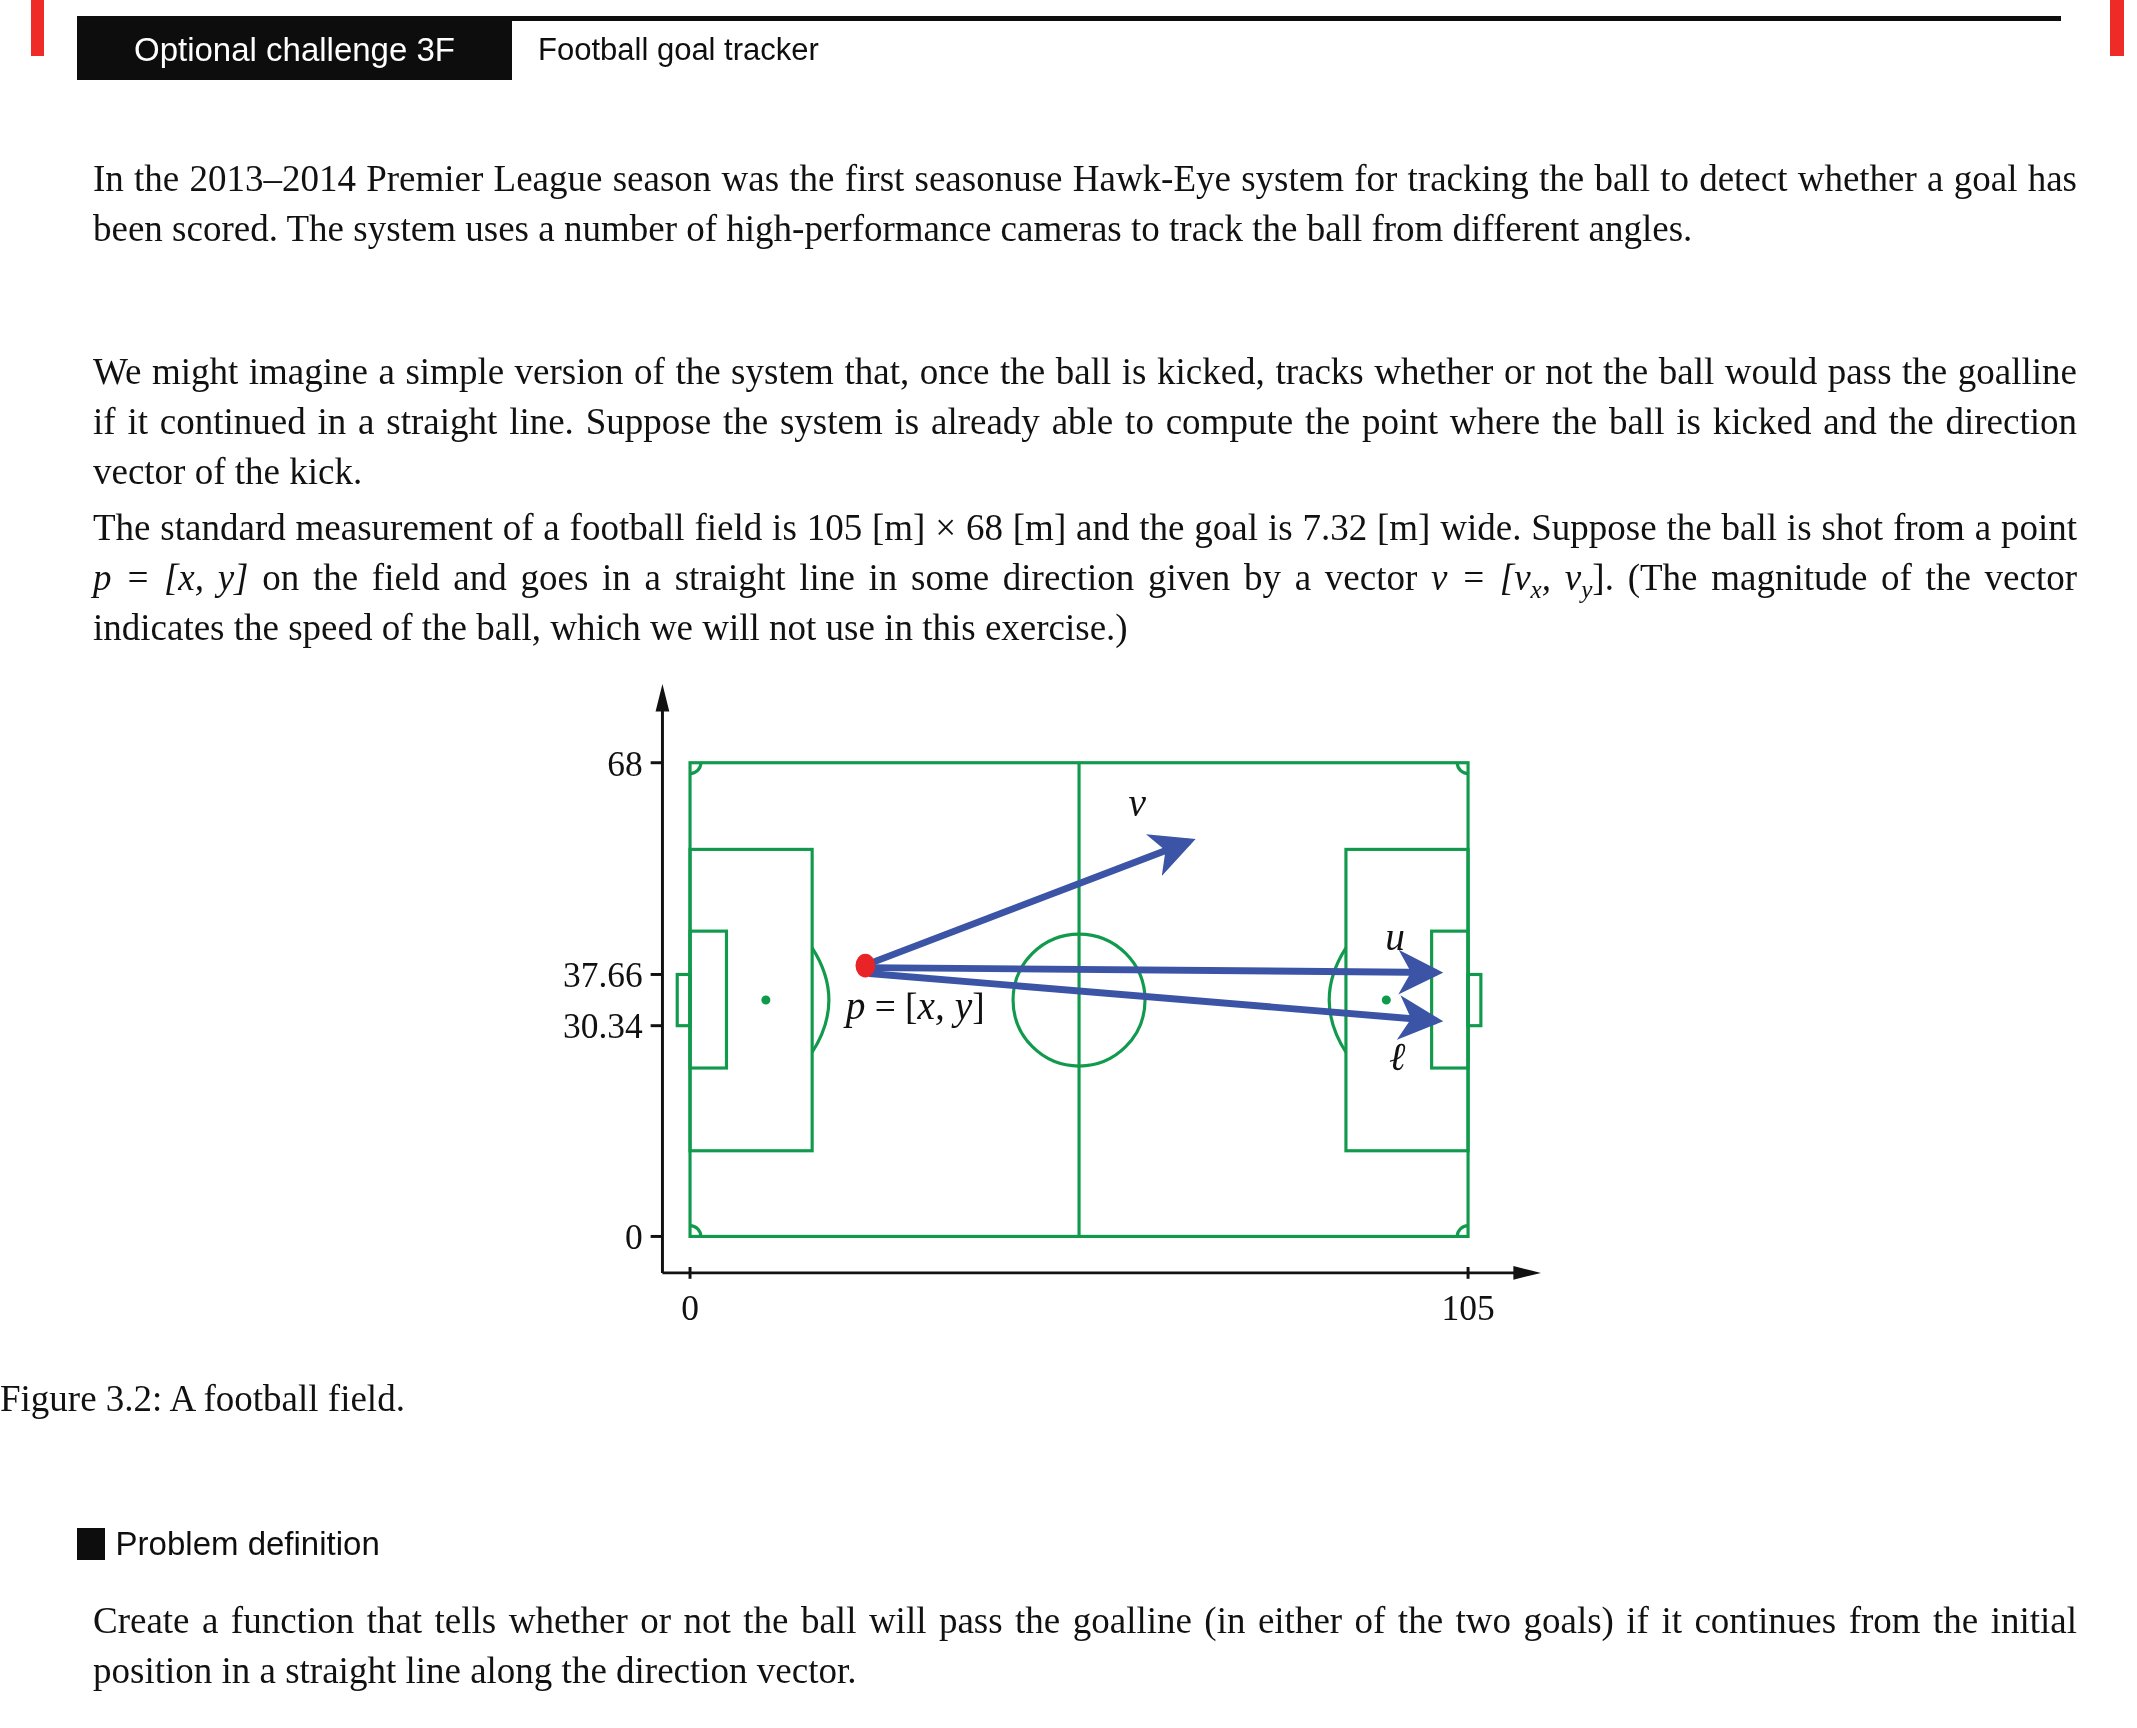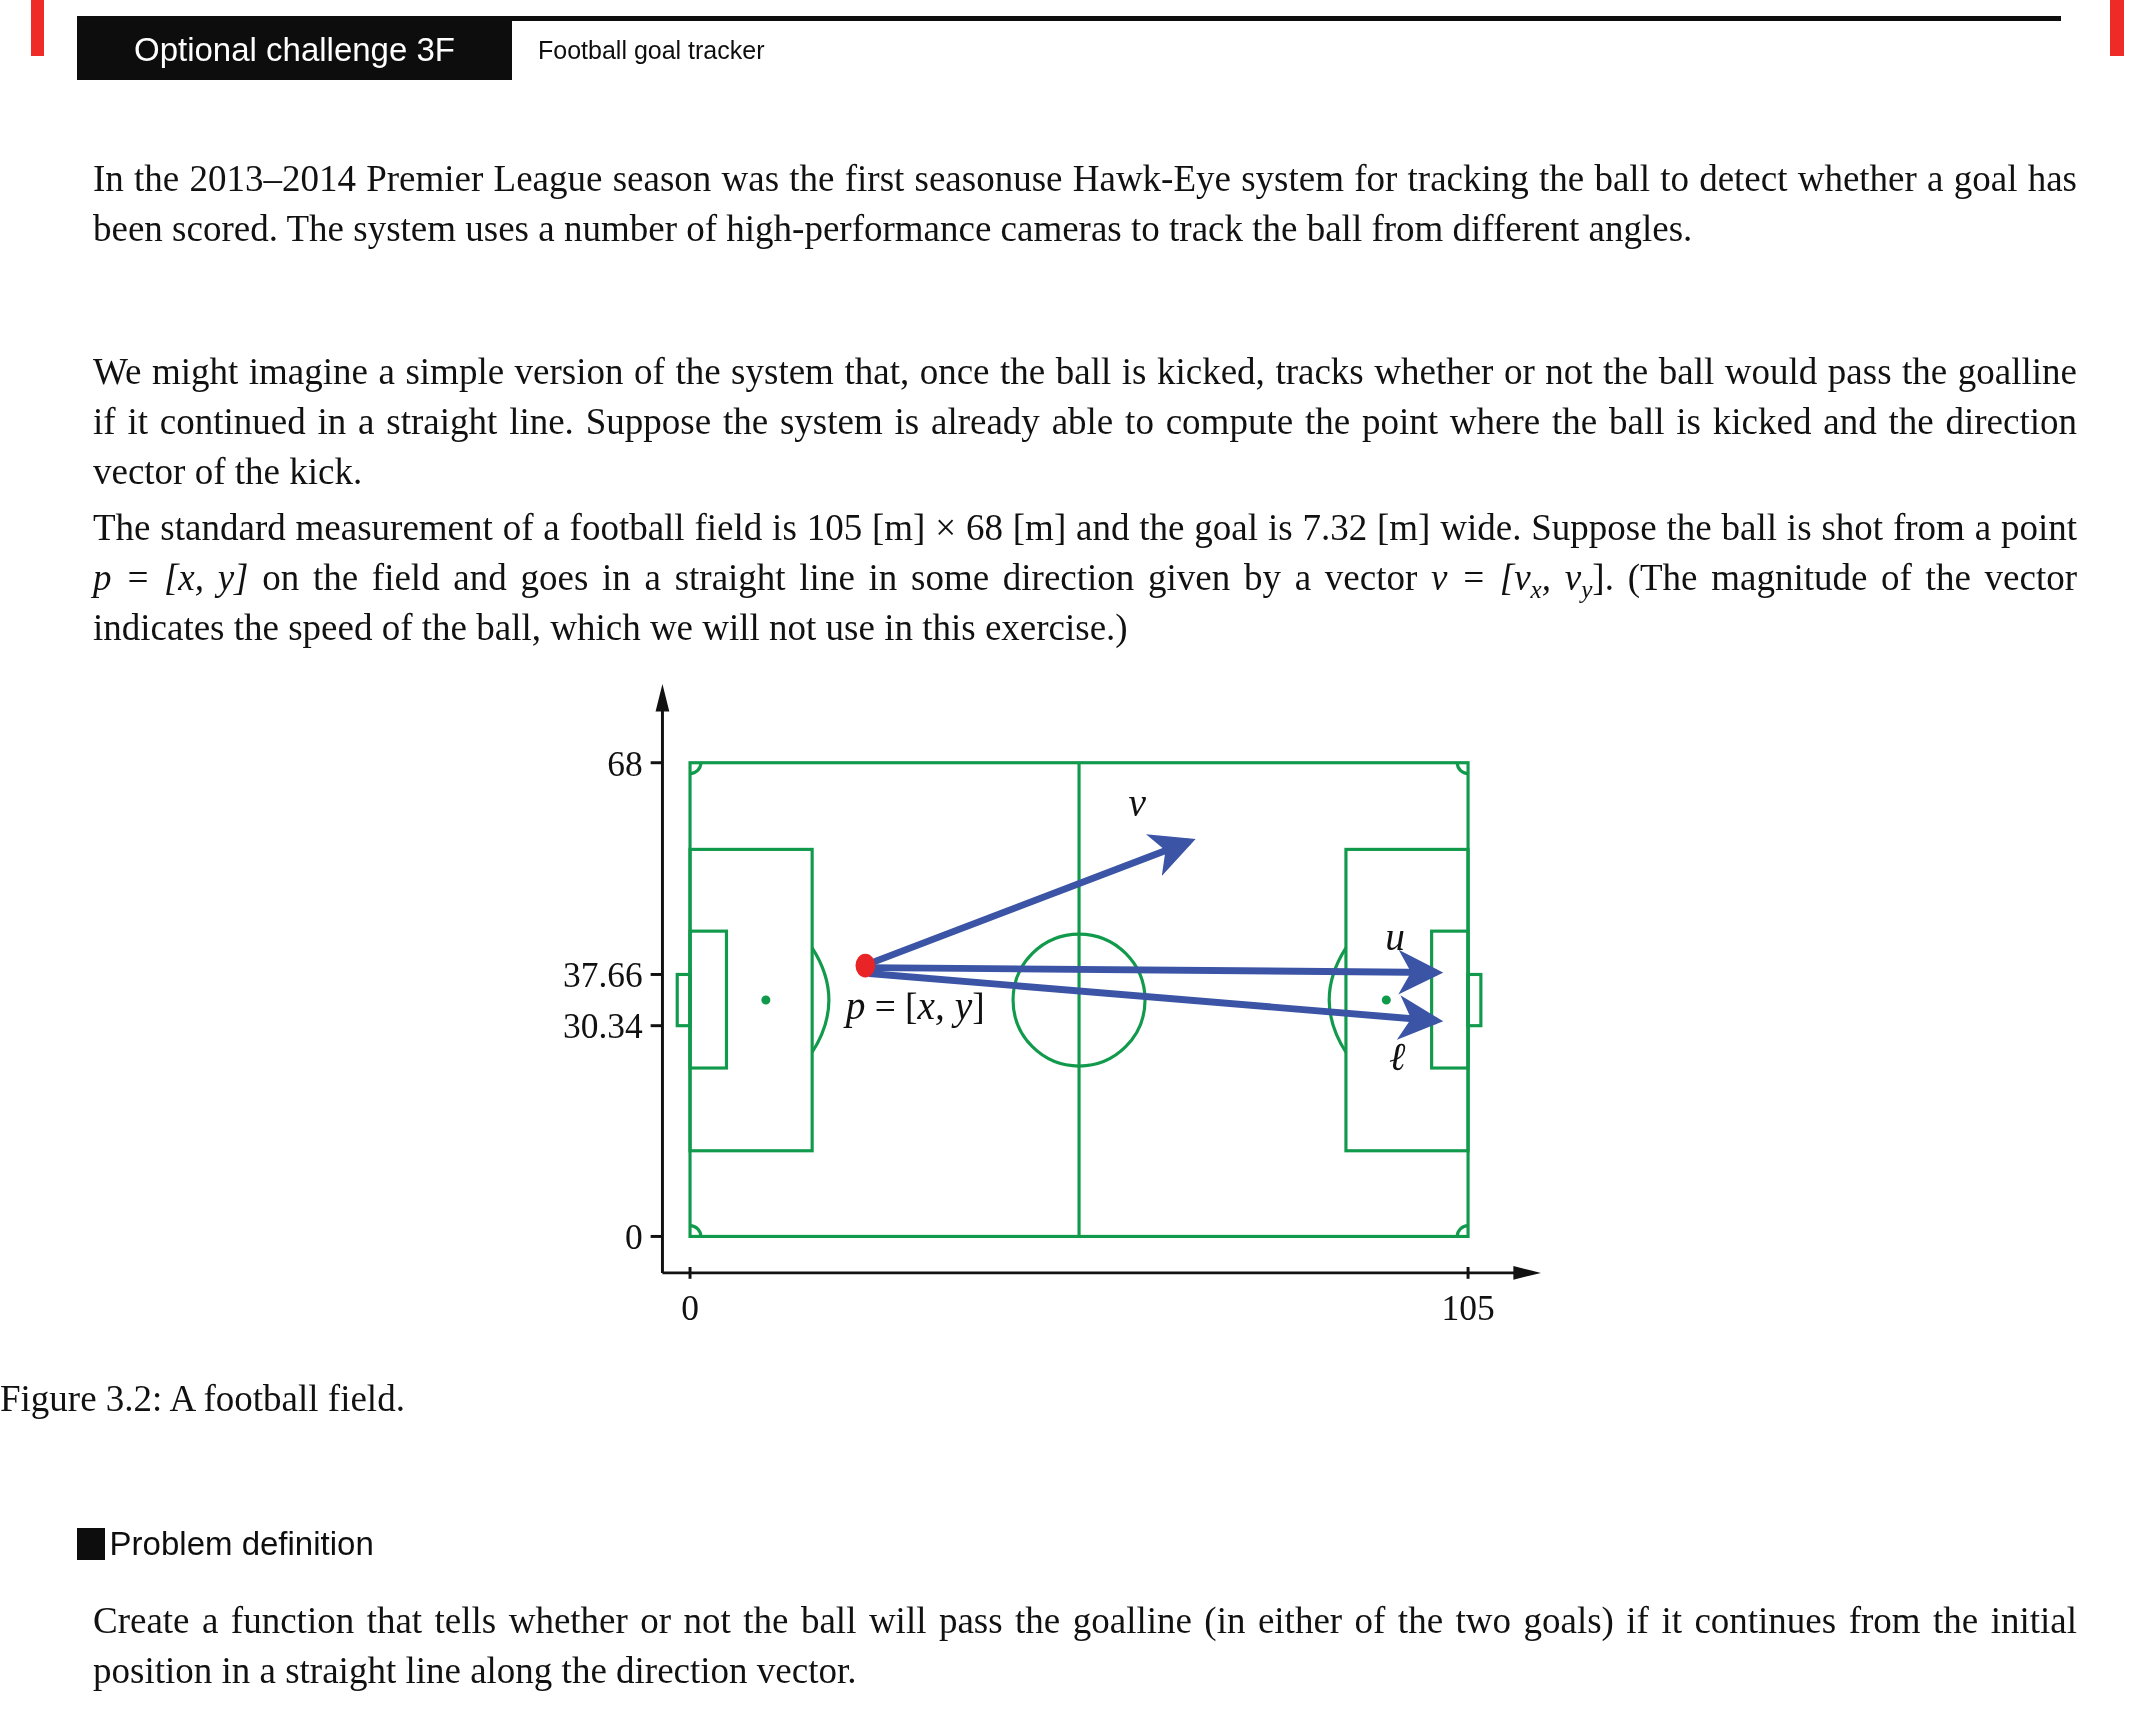--- a/index.html
+++ b/index.html
@@ -6,32 +6,32 @@
   body{width:2138px;height:1729px;position:relative;overflow:hidden;
        font-family:"Liberation Serif","DejaVu Serif",serif;color:#111;}
   .corner-bar{position:absolute;top:0;width:13.8px;height:56px;background:#ee2b26;}
   .corner-bar.left{left:30.5px;}
   .corner-bar.right{left:2110px;}
   .top-rule{position:absolute;left:77px;top:15.8px;width:1984px;height:4.9px;background:#0e0e0e;}
   .badge{position:absolute;left:77px;top:20.7px;width:435px;height:59px;background:#0d0d0d;
          display:flex;align-items:center;justify-content:center;
          font-family:"Liberation Sans","DejaVu Sans",sans-serif;font-size:33px;color:#fff;}
   .doc-title{position:absolute;left:538px;top:20.7px;height:59px;display:flex;align-items:center;
-         font-family:"Liberation Sans","DejaVu Sans",sans-serif;font-size:25px;color:#0e0e0e;}
+         font-family:"Liberation Sans","DejaVu Sans",sans-serif;font-size:31px;color:#0e0e0e;}
   p.body{position:absolute;left:77px;width:1984px;margin:16px;
          font-size:37px;line-height:50px;text-align:justify;text-align-last:left;}
   .para1{top:138px;}
   .para2{top:331px;}
   .para3{top:487px;font-family:Liberation Serif, serif;}
   .para-last{top:1580px;}
   .math{font-style:italic;}
   sub.msub{font-size:68%;line-height:0;}
   .figure{position:absolute;left:552px;top:680px;width:995px;height:650px;}
   .caption{position:absolute;left:0;top:1377px;width:2138px;text-align:left;font-size:37px;}
-  .section-head{position:absolute;left:77px;top:1525px;display:flex;align-items:center;gap:5px;
+  .section-head{position:absolute;left:77px;top:1525px;display:flex;align-items:center;gap:11px;
          font-family:"Liberation Sans","DejaVu Sans",sans-serif;font-size:33px;color:#0e0e0e;}
   .sq{display:inline-block;width:27.6px;height:31.5px;background:#0d0d0d;}
   svg text{font-family:"Liberation Serif","DejaVu Serif",serif;}
   .tick-label{font-size:36px;fill:#111;}
   .vec-label{font-size:40px;font-style:italic;fill:#111;}
 </style>
 </head>
 <body>
 
 <div>

